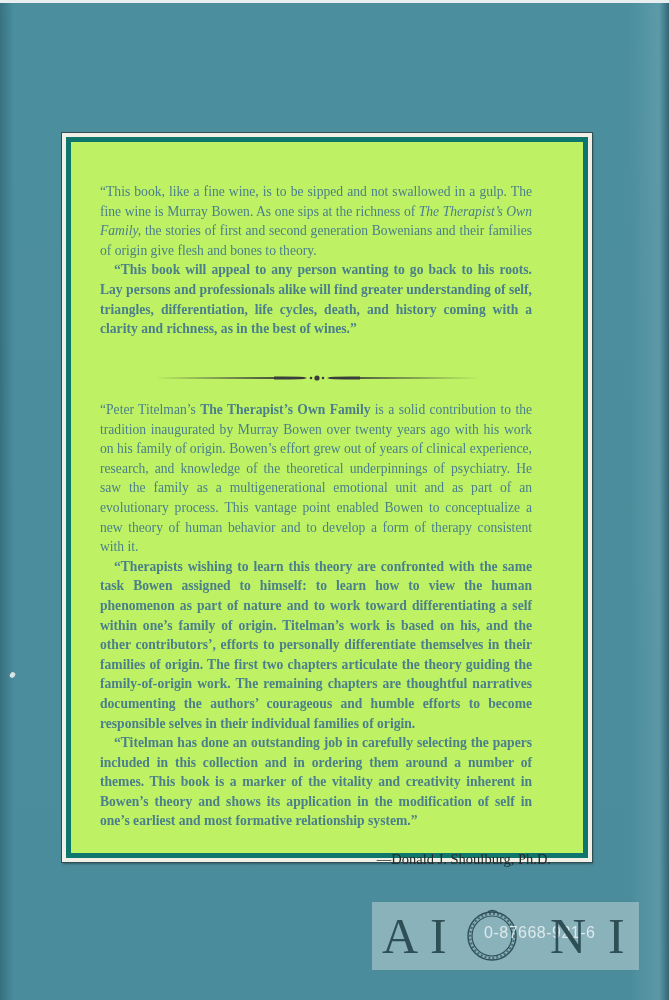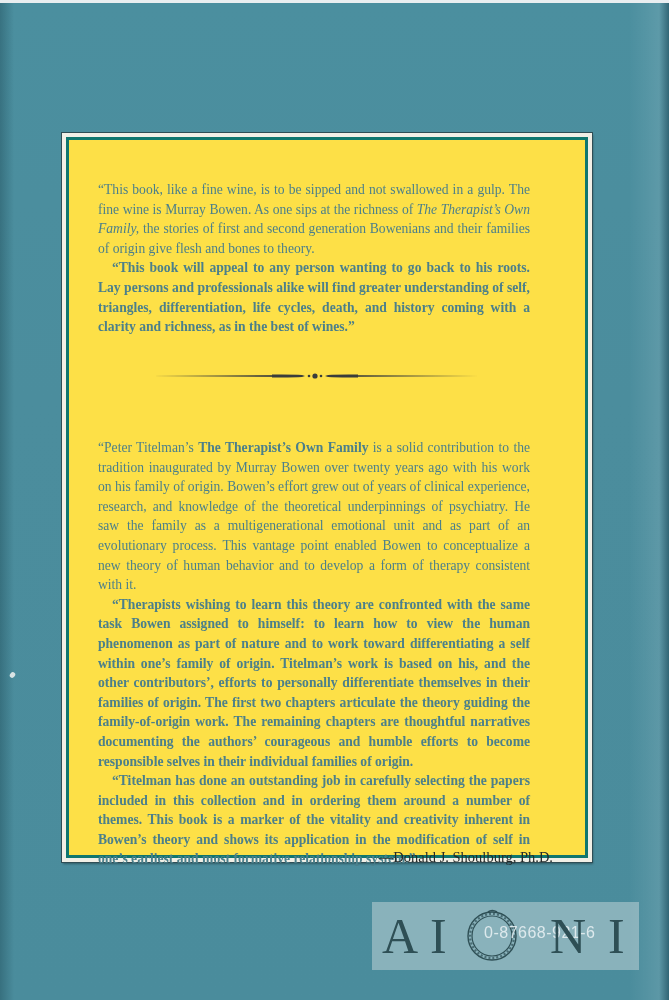--- a/index.html
+++ b/index.html
@@ -19,22 +19,22 @@
       position: absolute; left: 0; top: 0; width: 669px; height: 3px;
       background: #e9eef0;
     }
     .frame {
       position: absolute; left: 62px; top: 133px; width: 530px; height: 729px;
       background: #f1efe6;
       box-shadow: 0 0 0 1px #2f4d55, 1px 2px 2px rgba(0,0,0,0.35);
     }
     .panel {
       position: absolute; left: 4px; top: 4px; right: 4px; bottom: 4px;
-      background: #fde047;
-      border: 3px solid #0f766e;
+      background: #bef264;
+      border: 5px solid #0f766e;
     }
     .text-block {
       position: absolute; left: 29px; width: 432px;
       color: #4b7f8b;
       font-size: 13.6px; line-height: 19.6px;
       text-align: justify;
     }
     .text-block p { margin: 0; text-indent: 0; }
     .text-block p.indent { text-indent: 14px; font-weight: bold; }
     .em-title { font-style: italic; }
@@ -85,21 +85,21 @@
       <svg class="divider" viewBox="0 0 326 8">
         <path d="M0 4 L150 3 L153 4 L150 5 Z" fill="#3a3d3c"></path>
         <path d="M120 2.6 Q140 2.4 150 3 L150 5 Q140 5.6 120 5.4 Z" fill="#3a3d3c"></path>
         <circle cx="157" cy="4" r="1.3" fill="#3a3d3c"></circle>
         <circle cx="163" cy="4" r="2.6" fill="#3a3d3c"></circle>
         <circle cx="169" cy="4" r="1.3" fill="#3a3d3c"></circle>
         <path d="M206 2.6 Q186 2.4 176 3 L173 4 L176 5 Q186 5.6 206 5.4 Z" fill="#3a3d3c"></path>
         <path d="M176 3 L326 4 L176 5 Z" fill="#3a3d3c"></path>
       </svg>
 
-      <div class="text-block" style="top:258px;margin-top:40px;">
+      <div class="text-block" style="top:258px;">
         <p><span>“Peter Titelman’s </span><span class="strong-title">The Therapist’s Own Family</span><span> is a solid contribution to the tradition inaugurated by Murray Bowen over twenty years ago with his work on his family of origin. Bowen’s effort grew out of years of clinical experience, research, and knowledge of the theoretical underpinnings of psychiatry. He saw the family as a multigenerational emotional unit and as part of an evolutionary process. This vantage point enabled Bowen to conceptualize a new theory of human behavior and to develop a form of therapy consistent with it.</span></p>
         <p class="indent">“Therapists wishing to learn this theory are confronted with the same task Bowen assigned to himself: to learn how to view the human phenomenon as part of nature and to work toward differentiating a self within one’s family of origin. Titelman’s work is based on his, and the other contributors’, efforts to personally differentiate themselves in their families of origin. The first two chapters articulate the theory guiding the family-of-origin work. The remaining chapters are thoughtful narratives documenting the authors’ courageous and humble efforts to become responsible selves in their individual families of origin.</p>
         <p class="indent">“Titelman has done an outstanding job in carefully selecting the papers included in this collection and in ordering them around a number of themes. This book is a marker of the vitality and creativity inherent in Bowen’s theory and shows its application in the modification of self in one’s earliest and most formative relationship system.”</p>
       </div>
       <div class="attribution" style="top:673px;margin-top:36px;">—Donald J. Shoulburg, Ph.D.</div>
 
     </div>
   </div>
 
   <div class="watermark">

